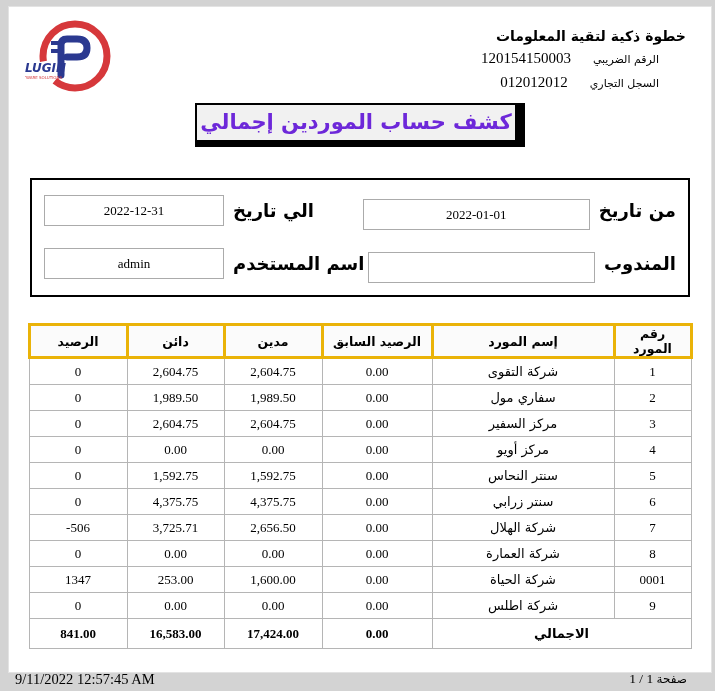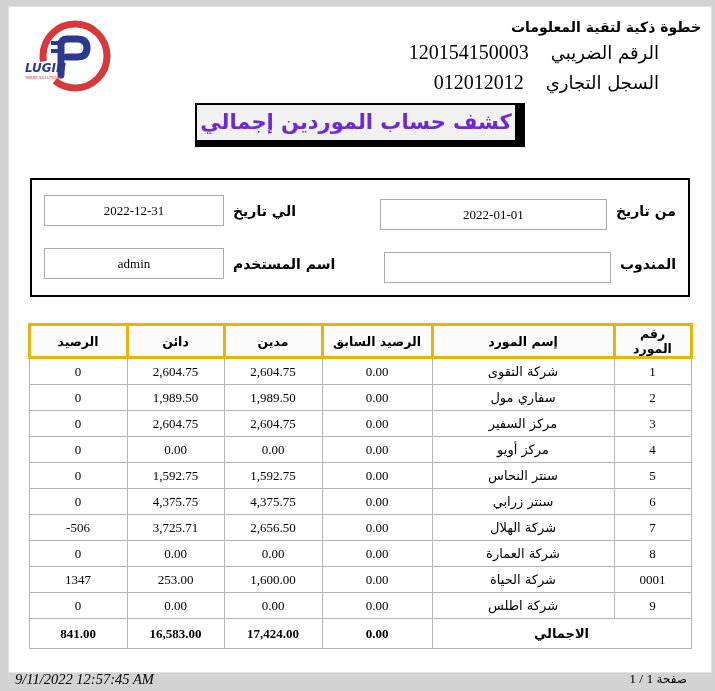--- a/index.html
+++ b/index.html
@@ -23,28 +23,29 @@
   .top-header {
     display: flex; direction: rtl;
     justify-content: space-between;
     padding: 8px 8px 0 14px;
     height: 84px;
   }
   .company-info { text-align: right; }
   .company-name {
     font-weight: bold; font-size: 14px; color: #000;
     font-family: "DejaVu Sans", sans-serif;
-    margin: 4px 2px 6px 0;
+    margin: 13px 2px 6px 0;
+    text-align: center;
   }
   .info-row {
     display: flex; direction: rtl; align-items: baseline;
     margin: 0 44px 7px 0; gap: 22px;
   }
-  .info-label { font-size: 18px; color: #000; font-family: "DejaVu Sans", sans-serif; }
-  .info-value { font-size: 20px; color: #000; direction: ltr; font-family: "Liberation Serif", serif; }
+  .info-label { font-size: 11px; color: #000; font-family: "DejaVu Sans", sans-serif; }
+  .info-value { font-size: 15px; color: #000; direction: ltr; font-family: "Liberation Serif", serif; }
 
   
   .logo-wrap { width: 104px; height: 84px; margin: 0 0 0 2px; }
 
   
   .title-box {
     box-sizing: border-box;
     width: 330px; margin: 4px auto 0;
     background: #f1f1f1;
     border: 2px solid #000;
@@ -64,21 +65,21 @@
     padding: 11px 12px 12px;
   }
   .filter-row {
     display: flex; direction: rtl;
     justify-content: space-between;
     margin-bottom: 14px;
   }
   .filter-row:last-child { margin-bottom: 0; }
   .filter-group { display: flex; direction: rtl; align-items: center; gap: 9px; }
   .filter-label {
-    font-weight: bold; font-size: 14px; color: #000;
+    font-weight: bold; font-size: 18px; color: #000;
     font-family: "DejaVu Sans", sans-serif; white-space: nowrap;
   }
   .filter-field {
     box-sizing: border-box;
     height: 31px; background: #fff;
     border: 1px solid #ababab;
     display: flex; align-items: center; justify-content: center;
     font-weight: normal; font-size: 13px; direction: ltr;
     font-family: "Liberation Serif", serif;
   }
@@ -112,21 +113,21 @@
   }
 
   
   .footer-row1 {
     display: flex; direction: rtl; justify-content: space-between;
     margin-top: 22px; padding: 0 24px 0 6px;
     font-size: 14px;
   }
   .page-number { font-family: "Liberation Serif", serif; font-size: 13.5px; }
   .page-number .ar { font-family: "DejaVu Sans", sans-serif; font-size: 12px; margin-top: 13px; }
-  .print-datetime { direction: ltr; font-family: "Liberation Serif", serif; font-size: 14.5px; font-style: italic; }
+  .print-datetime { direction: ltr; font-family: "Liberation Serif", serif; font-size: 14.5px; }
   .footer-row2 {
     display: flex; direction: rtl; justify-content: space-between;
     margin-top: 24px; padding: 0 24px 0 0;
     align-items: baseline;
   }
   .city { font-family: "DejaVu Sans", sans-serif; font-size: 12.5px; }
   .phones { direction: ltr; display: flex; gap: 34px; padding-left: 35px;
     font-family: "Liberation Serif", serif; font-size: 14px; }
 </style>
 </head>

